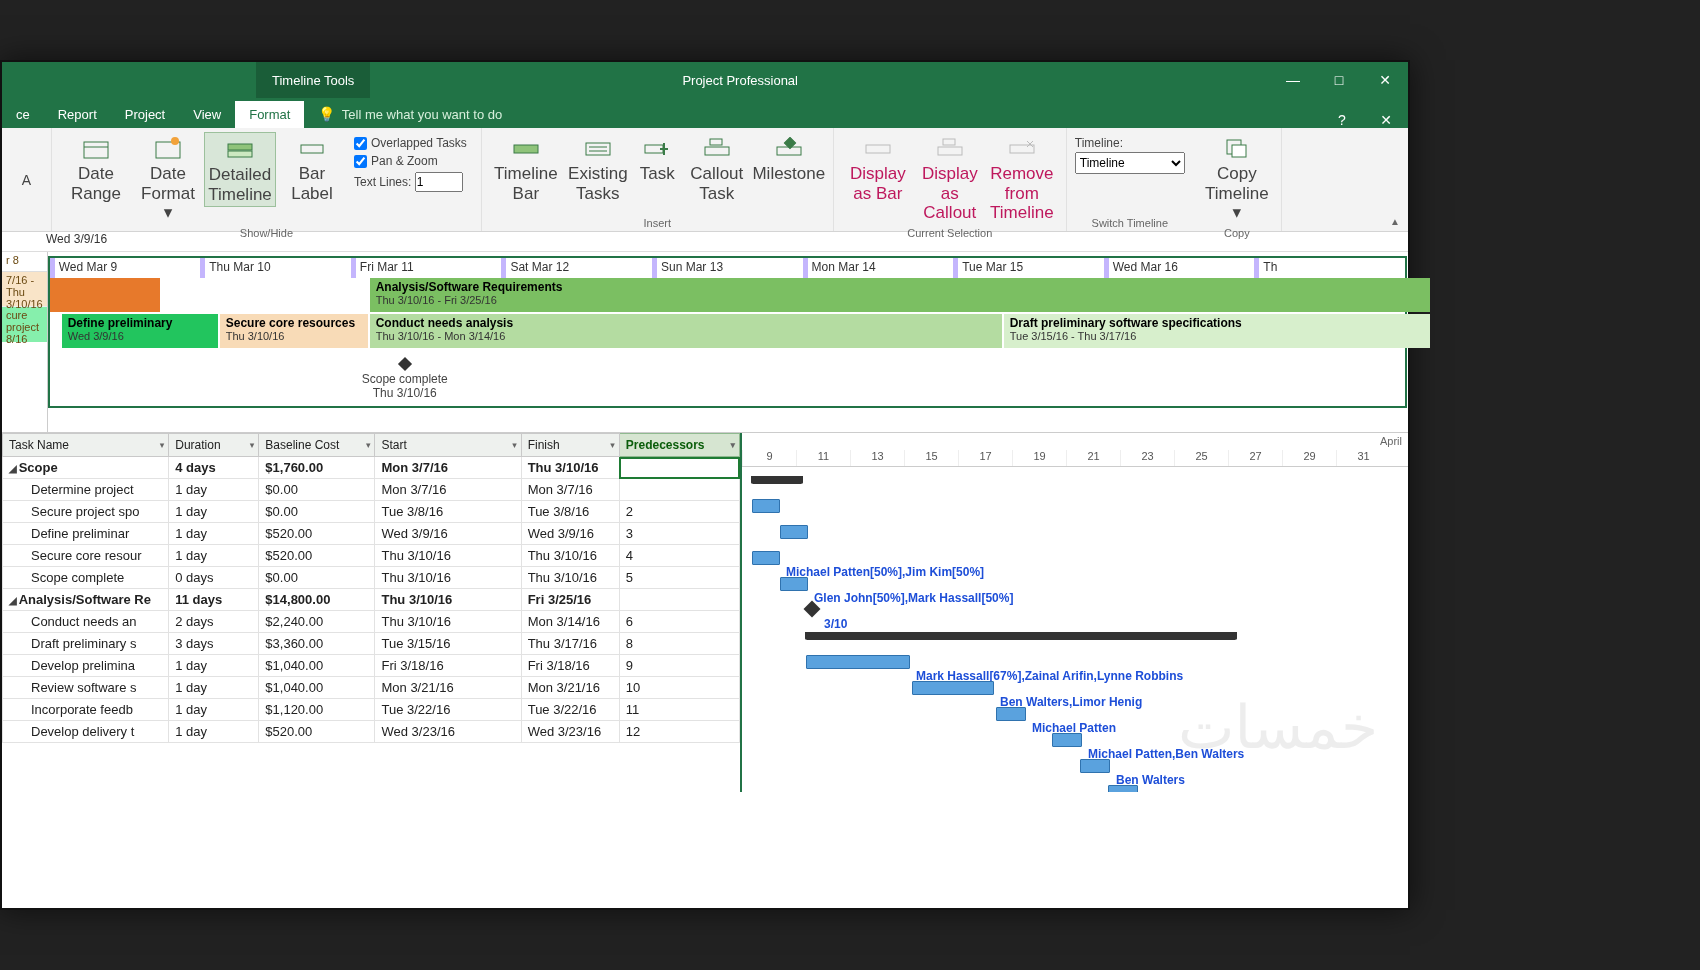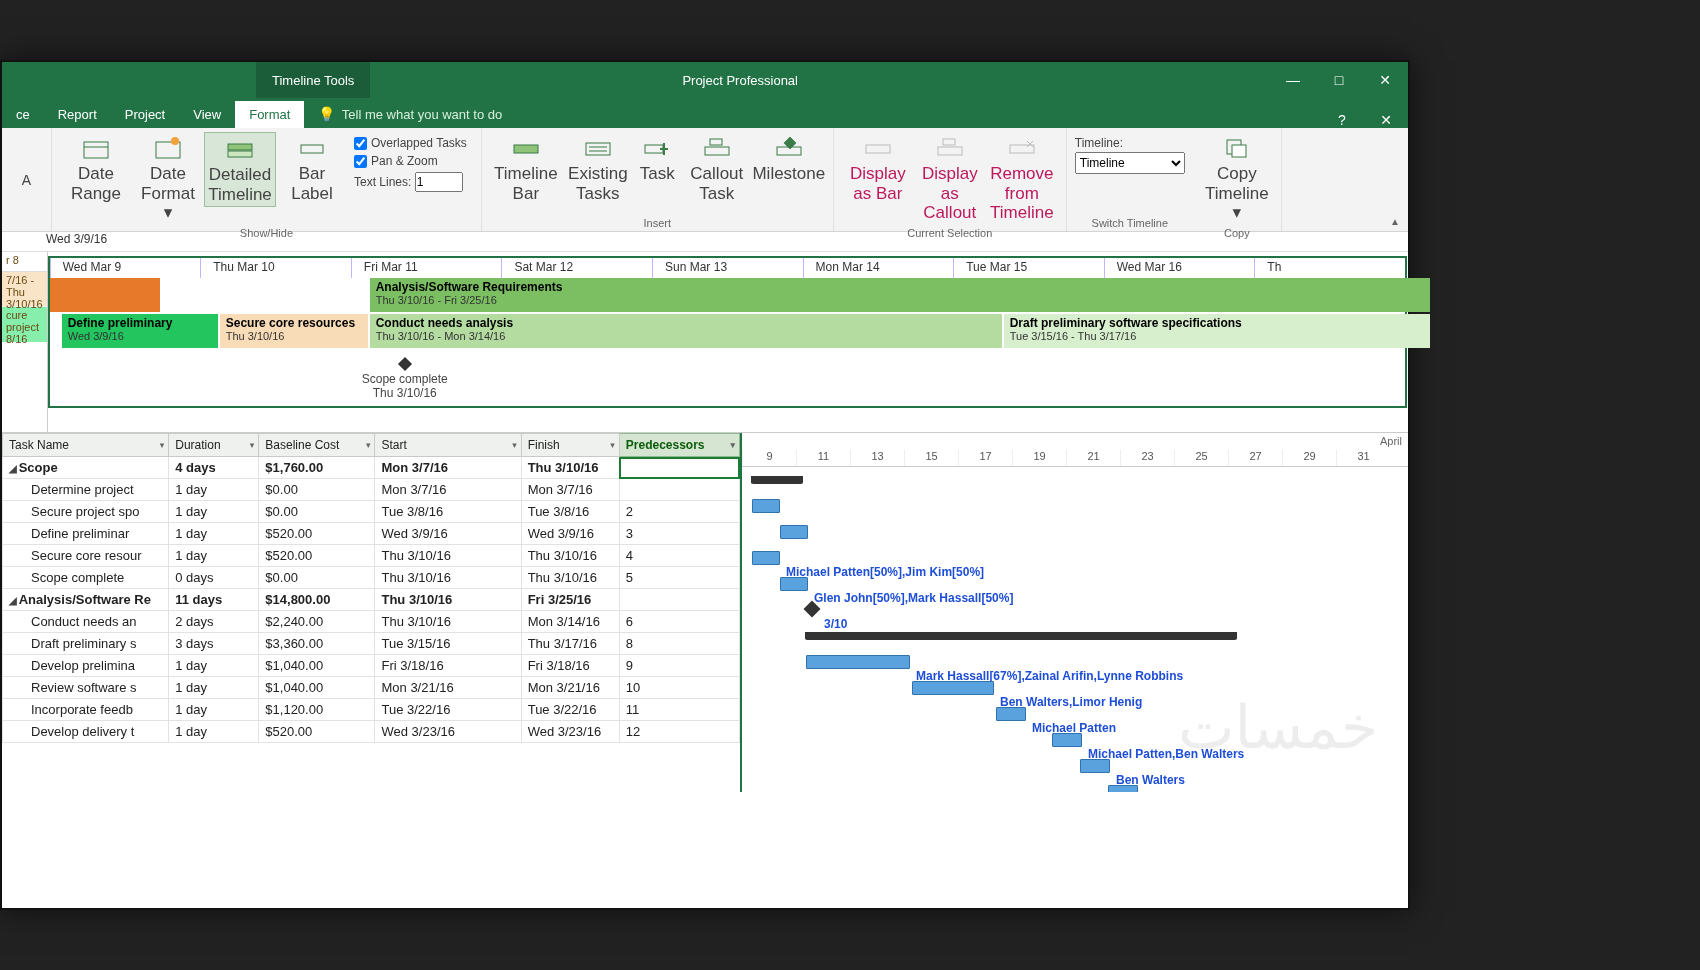--- a/index.html
+++ b/index.html
@@ -39,21 +39,21 @@
 .small-input { width: 48px; font-size: 12px; height: 20px; }
 .tl-select { font-size:12px; height:22px; width:110px; }
 .collapse-caret { position:absolute; right:8px; bottom:4px; font-size:10px; color:#666; cursor:pointer; }
 
 
 svg { display:block; }
 
 
 .timeline-panel { border: 2px solid #217346; margin: 4px 2px 6px 2px; position: relative; background:#fff; }
 .tl-dates-row { height:20px; display:flex; font-size:12px; color:#333; }
-.tl-dates-row .dcell { border-left:1px solid #c4b5fd; padding:2px 12px; white-space:nowrap; }
+.tl-dates-row .dcell { border-left:5px solid #c4b5fd; padding:2px 4px; white-space:nowrap; }
 .tl-bars { position:relative; height:80px; }
 .tl-bar { position:absolute; height:34px; padding:2px 6px; font-size:12px; overflow:hidden; white-space:nowrap; }
 .tl-bar .bt { font-weight:600; }
 .tl-bar .bd { font-size:11px; color:#333; }
 .tl-milestone-row { height:48px; position:relative; text-align:center; font-size:12px; color:#444; }
 .tl-milestone-label { position:absolute; }
 .tl-diamond { width:10px; height:10px; background:#333; transform:rotate(45deg); display:inline-block; margin:0 auto; }
 
 
 .split { display:flex; height:360px; border-top:1px solid #ccc; }

